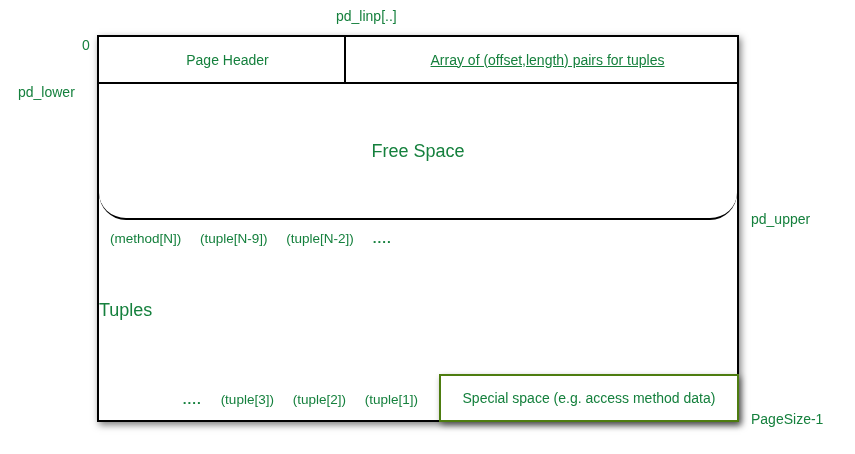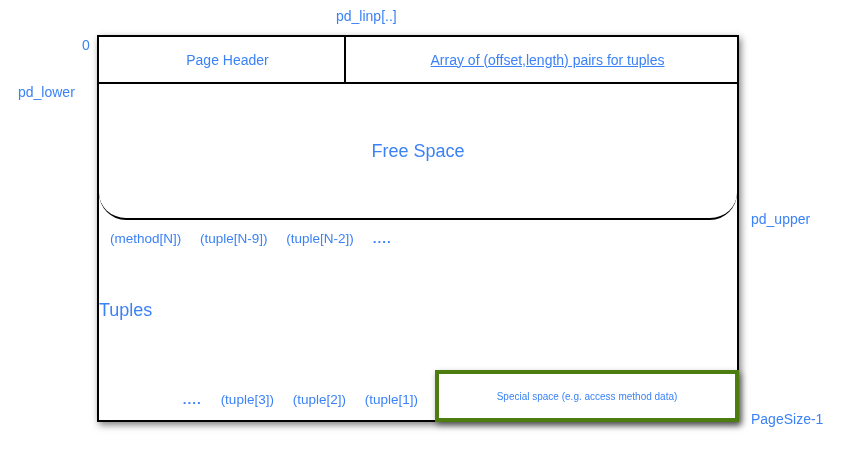--- a/index.html
+++ b/index.html
@@ -5,21 +5,21 @@
   html, body {
     margin: 0;
     padding: 0;
     background: #ffffff;
   }
   .canvas {
     position: relative;
     width: 855px;
     height: 454px;
     background: #ffffff;
-    color: #3b82f6;
+    color: #15803d;
     font-family: "Liberation Sans", sans-serif;
     overflow: hidden;
   }
   .outside-label {
     position: absolute;
     font-size: 14px;
     line-height: 15px;
     white-space: nowrap;
   }
   .lbl-pd-linp   { left: 336px; top: 9px;  }
@@ -94,27 +94,27 @@
     text-align: left;
     font-size: 18px;
   }
 
   .special-box {
     position: absolute;
     right: -2px;
     bottom: -2px;
     width: 296px;
     height: 44px;
-    border: 4px solid #4d7c0f;
+    border: 2px solid #4d7c0f;
     background: #ffffff;
     box-shadow: 2px 3px 6px rgba(0,0,0,0.45);
     display: flex;
     align-items: center;
     justify-content: center;
-    font-size: 10px;
+    font-size: 14px;
     white-space: nowrap;
   }
 </style>
 </head>
 <body>
 
 <div class="canvas">
 
   <span class="outside-label lbl-pd-linp">pd_linp[..]</span>
   <span class="outside-label lbl-zero">0</span>

